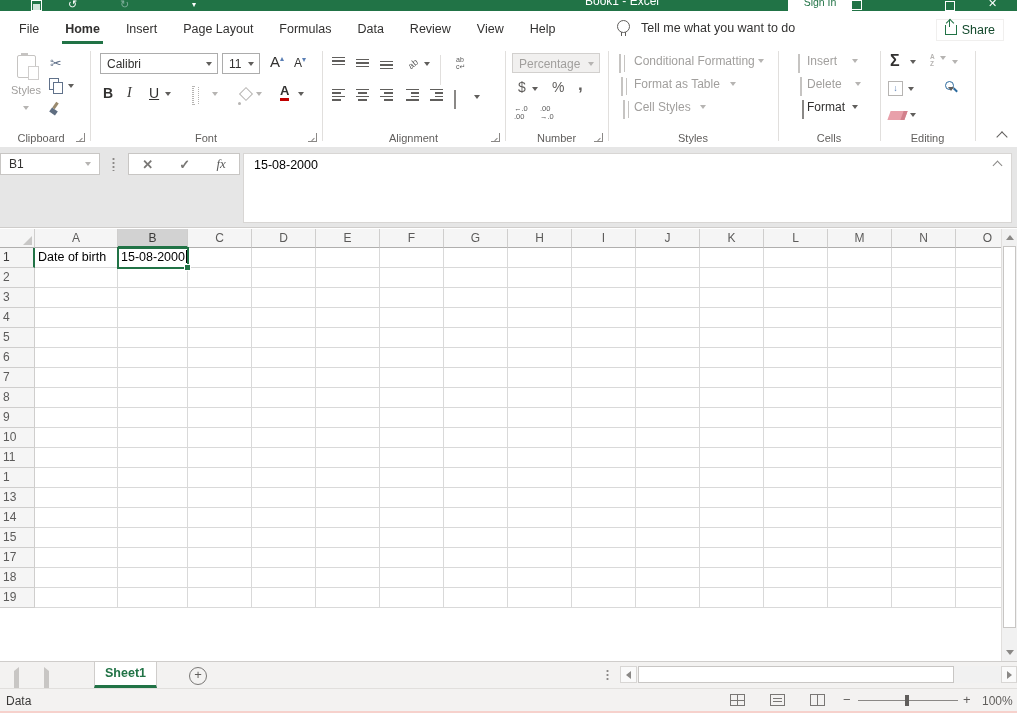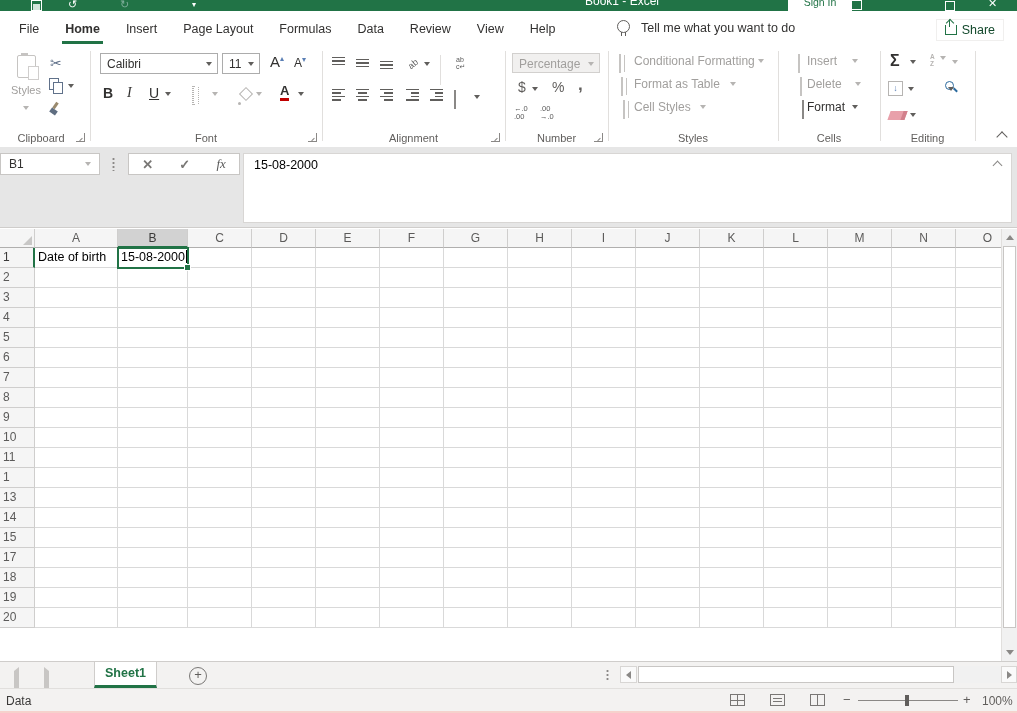--- a/index.html
+++ b/index.html
@@ -696,38 +696,20 @@
       <div class="gcell" style="width: 64px;"></div>
       <div class="gcell" style="width: 64px;"></div>
       <div class="gcell" style="width: 64px;"></div>
       <div class="gcell" style="width: 64px;"></div>
       <div class="gcell" style="width: 64px;"></div>
       <div class="gcell" style="width: 64px;"></div>
       <div class="gcell" style="width: 64px;"></div>
       <div class="gcell" style="width: 64px;"></div>
       <div class="gcell" style="width: 64px;"></div>
     </div>
-    <div class="grow">
-      <div class="grhead">20</div>
-      <div class="gcell" style="width: 83px;"></div>
-      <div class="gcell" style="width: 70px;"></div>
-      <div class="gcell" style="width: 64px;"></div>
-      <div class="gcell" style="width: 64px;"></div>
-      <div class="gcell" style="width: 64px;"></div>
-      <div class="gcell" style="width: 64px;"></div>
-      <div class="gcell" style="width: 64px;"></div>
-      <div class="gcell" style="width: 64px;"></div>
-      <div class="gcell" style="width: 64px;"></div>
-      <div class="gcell" style="width: 64px;"></div>
-      <div class="gcell" style="width: 64px;"></div>
-      <div class="gcell" style="width: 64px;"></div>
-      <div class="gcell" style="width: 64px;"></div>
-      <div class="gcell" style="width: 64px;"></div>
-      <div class="gcell" style="width: 64px;"></div>
-    </div>
     <div id="selbox" style="left: 117px; top: 18px; width: 72px; height: 22px;">
       <div id="selhandle"></div>
     </div>
   </div>
 
 <div class="abs" id="vscroll">
   <div class="varrow" style="top:0">
       <span class="tri-up"></span>
     </div>
   <div id="vthumb"></div>

